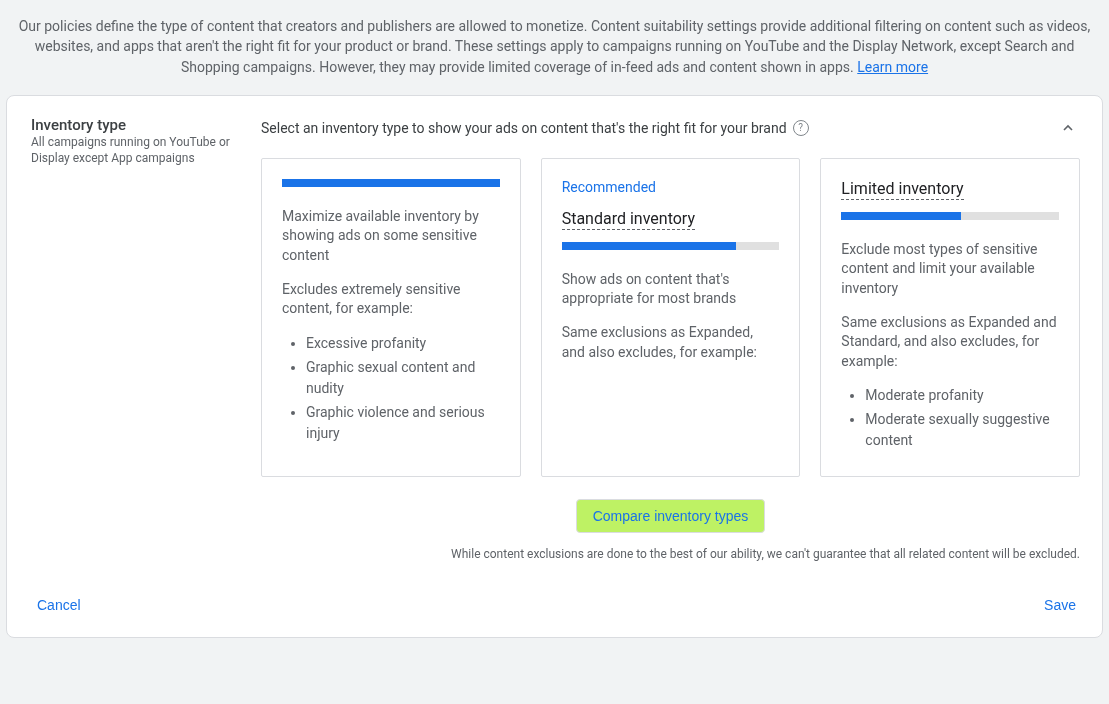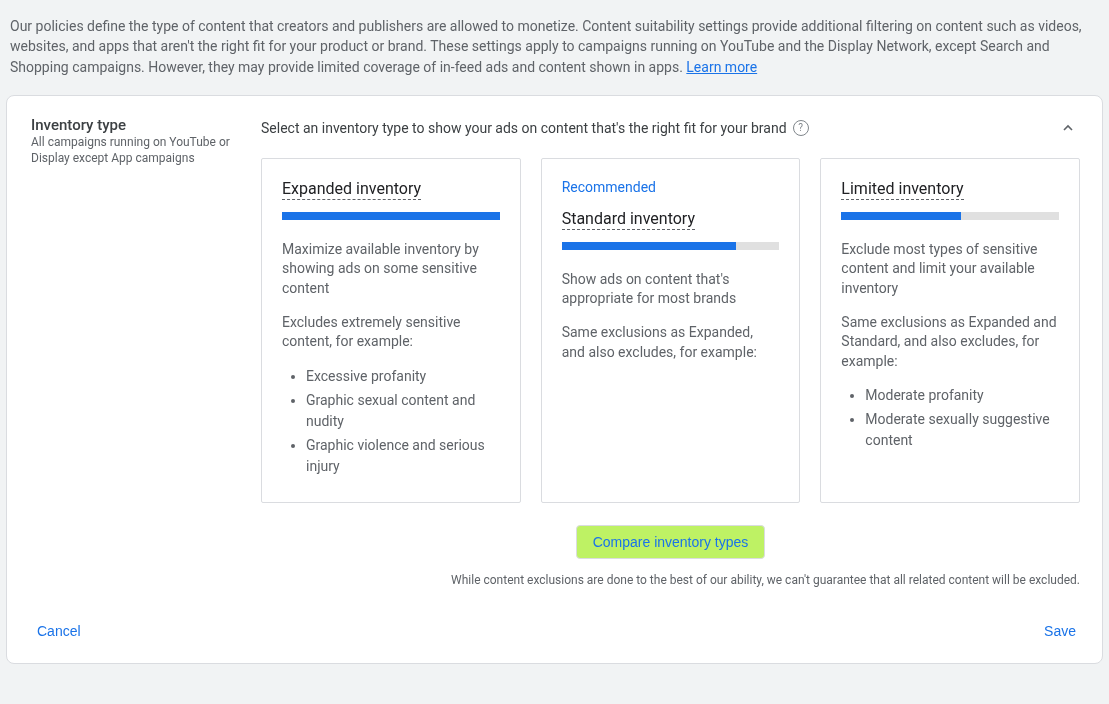--- a/index.html
+++ b/index.html
@@ -8,20 +8,21 @@
     background: #f1f3f4;
     color: #3c4043;
     font-size: 14px;
     width: 1109px;
   }
   .intro {
     padding: 16px 10px 18px 10px;
     font-size: 14px;
     line-height: 1.45;
     color: #5f6368;
+    text-align: center;
   }
   .intro a {
     color: #1a73e8;
     text-decoration: underline;
     cursor: pointer;
   }
   .panel {
     background: #fff;
     margin: 0 6px 10px 6px;
     border: 1px solid #dadce0;
@@ -194,21 +195,20 @@
         </div>
         <div class="chevron">
           <svg viewBox="0 0 24 24" fill="none" stroke="currentColor" stroke-width="2.4">
               <polyline points="6 15 12 9 18 15"></polyline>
             </svg>
         </div>
       </div>
 
       <div class="cards" id="cards-container">
           <div class="card">
-            <div><span class="card-title">Expanded inventory</span></div>
             <div class="bar">
               <div class="bar-fill" style="width: 100%;"></div>
             </div>
             <p>Maximize available inventory by showing ads on some sensitive content</p>
             <p>Excludes extremely sensitive content, for example:</p>
             <ul>
               <li>Excessive profanity</li>
               <li>Graphic sexual content and nudity</li>
               <li>Graphic violence and serious injury</li>
             </ul>

